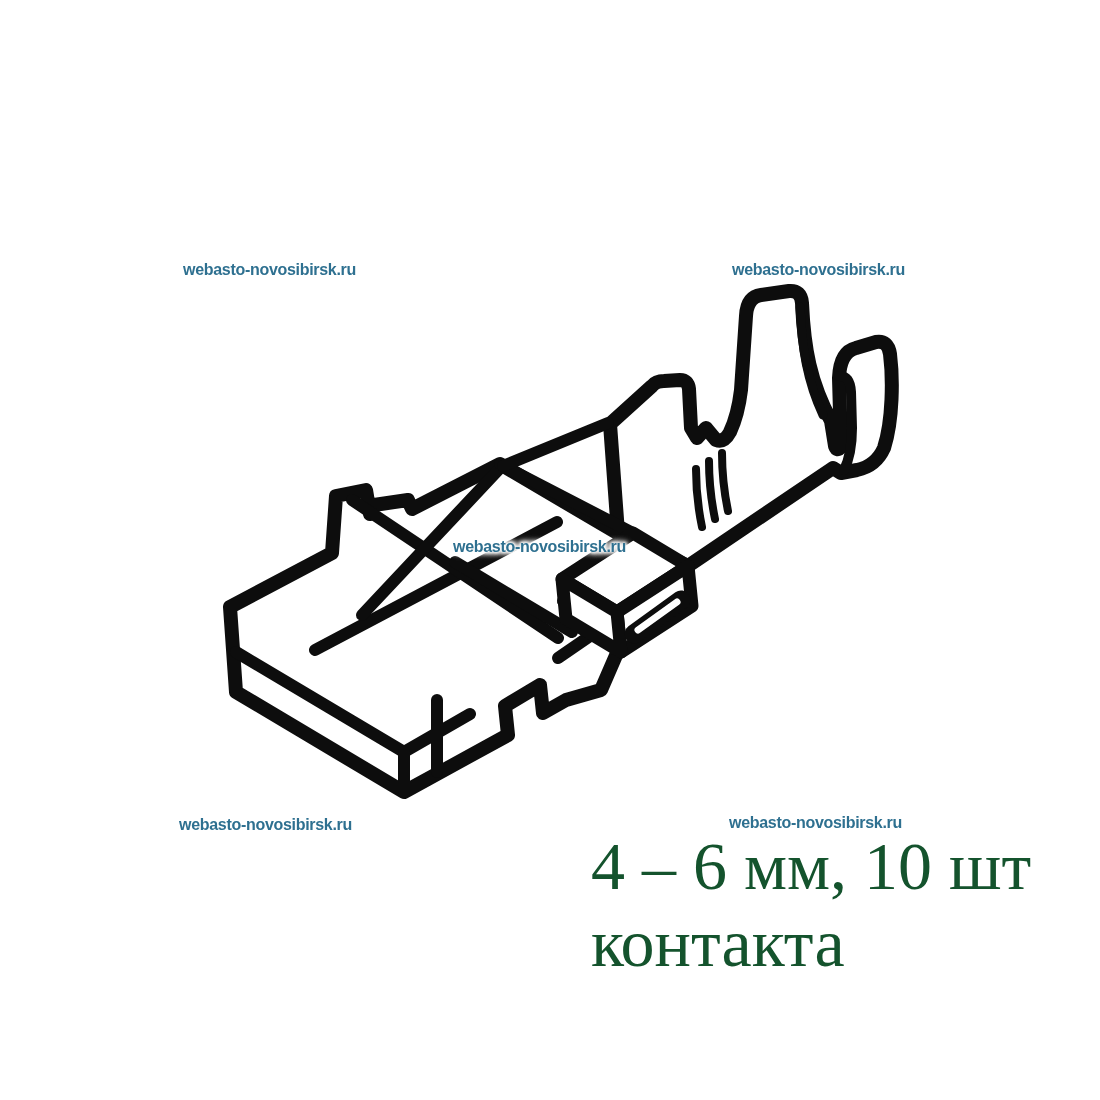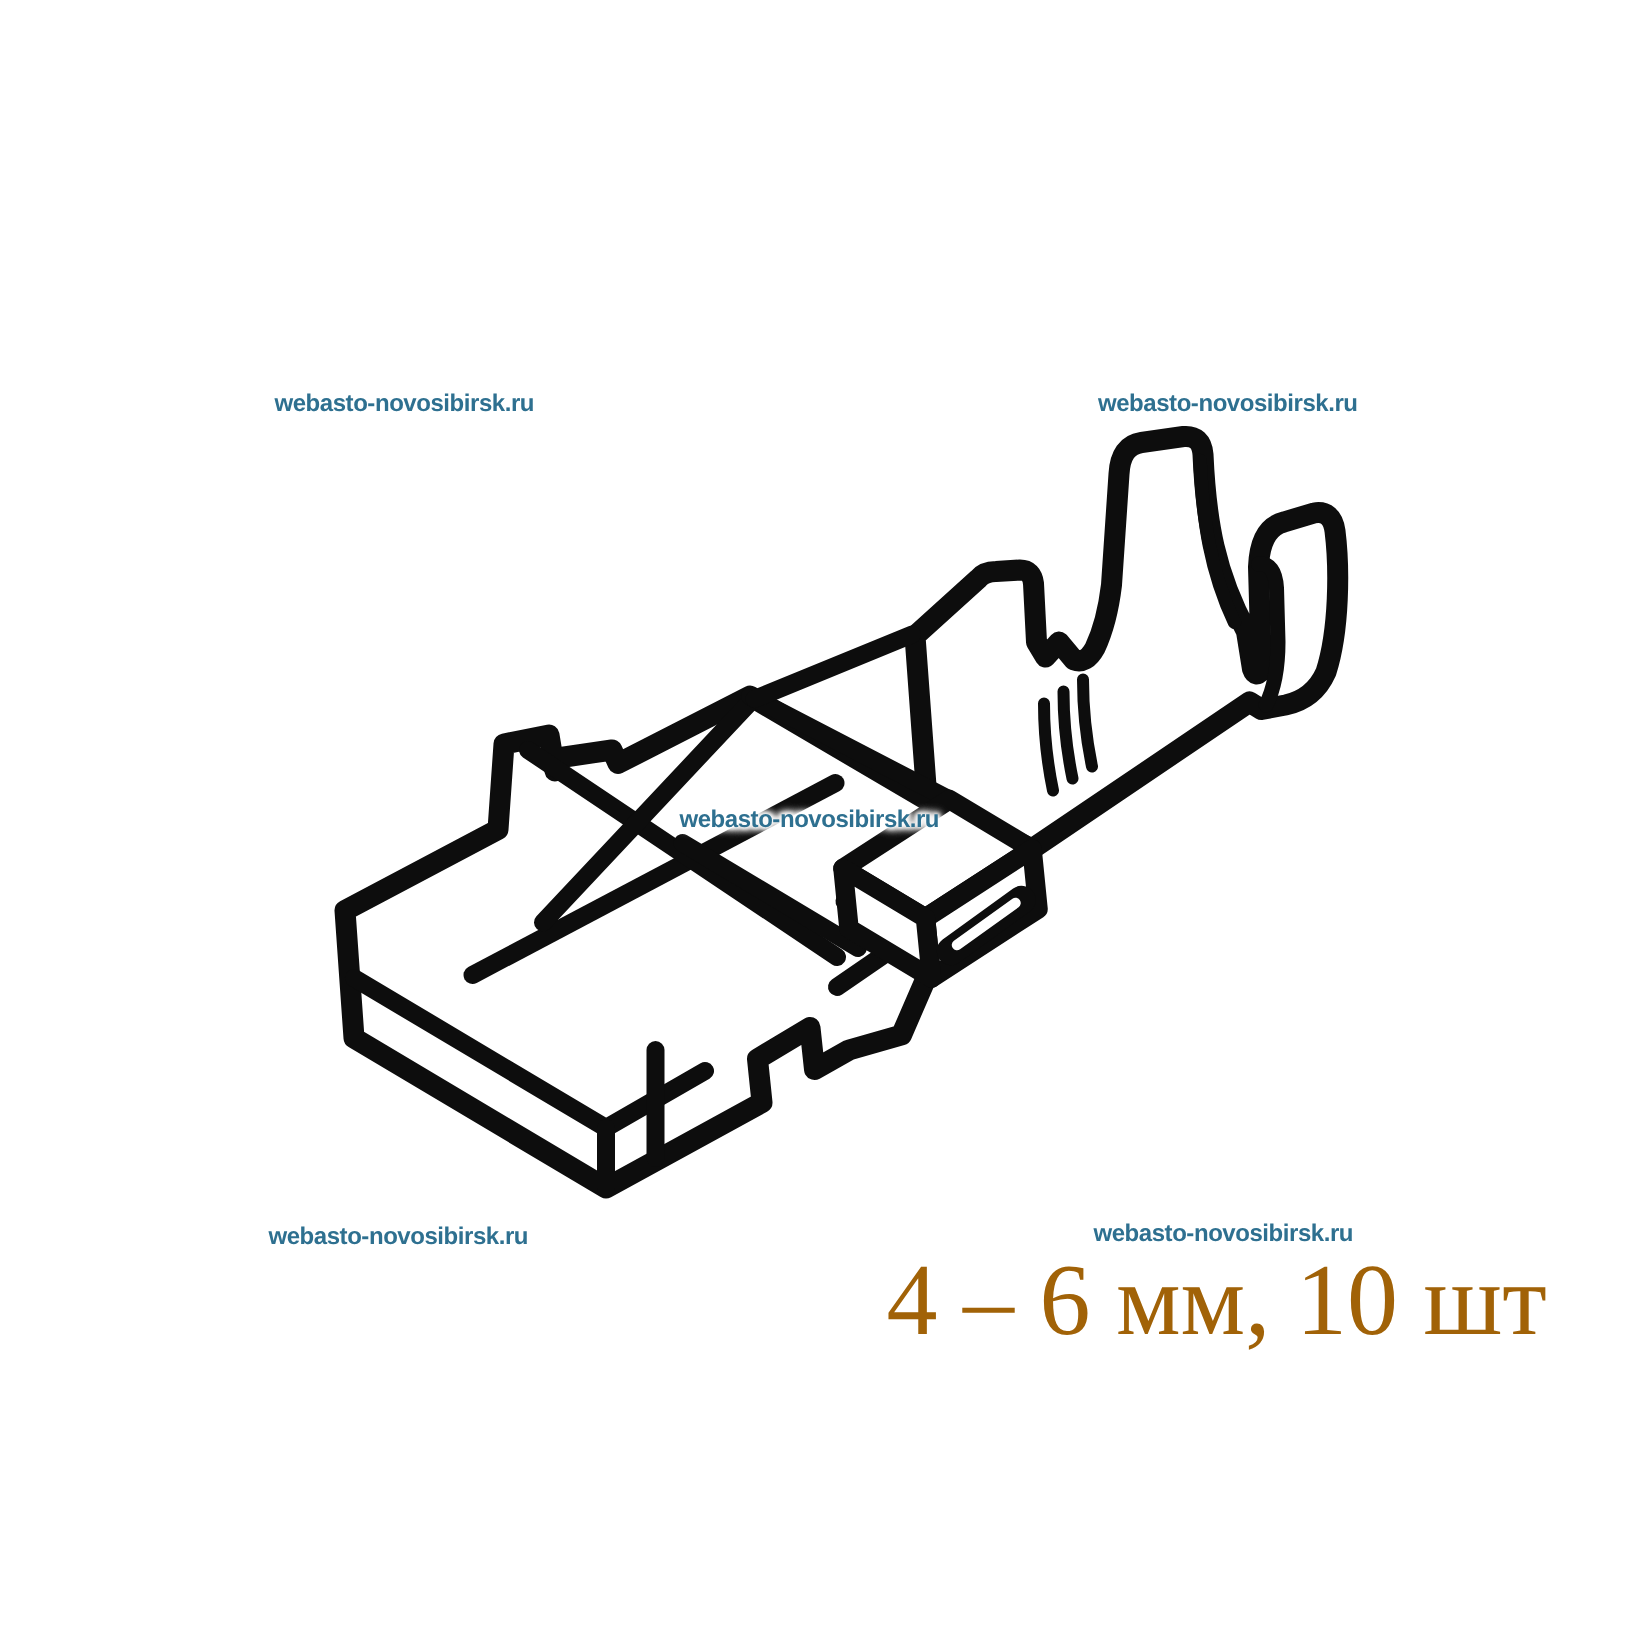--- a/index.html
+++ b/index.html
@@ -27,21 +27,21 @@
     text-shadow:0 0 3px #fff,0 0 3px #fff,0 0 4px #fff,0 0 5px #fff,
                 0 0 6px #fff,0 0 6px #fff,0 0 8px #fff,0 0 8px #fff;}
   .wm-bl{left:179px;top:816px;}
   .wm-br{left:729px;top:814px;}
   .caption{
     position:absolute;
     left:591px;top:828px;
     font-family:"Liberation Serif", serif;
     font-size:68px;
     line-height:77px;
-    color:#a16207;
+    color:#14532d;
     white-space:nowrap;
   }
 </style>
 </head>
 <body>
 
 <div id="stage">
 
   <svg width="1100" height="1100" viewBox="0 0 1100 1100">
     <g stroke="#0d0d0d" stroke-linejoin="round" stroke-linecap="round" fill="none">
@@ -140,15 +140,16 @@
   </svg>
 
   <span class="wm wm-tl">webasto-novosibirsk.ru</span>
   <span class="wm wm-tr">webasto-novosibirsk.ru</span>
   <span class="wm wm-c">webasto-novosibirsk.ru</span>
   <span class="wm wm-bl">webasto-novosibirsk.ru</span>
   <span class="wm wm-br">webasto-novosibirsk.ru</span>
 
   <div class="caption">
     <div>4 – 6 мм, 10 шт</div>
+    <div>контакта</div>
   </div>
 
 </div>
 
 </body></html>

